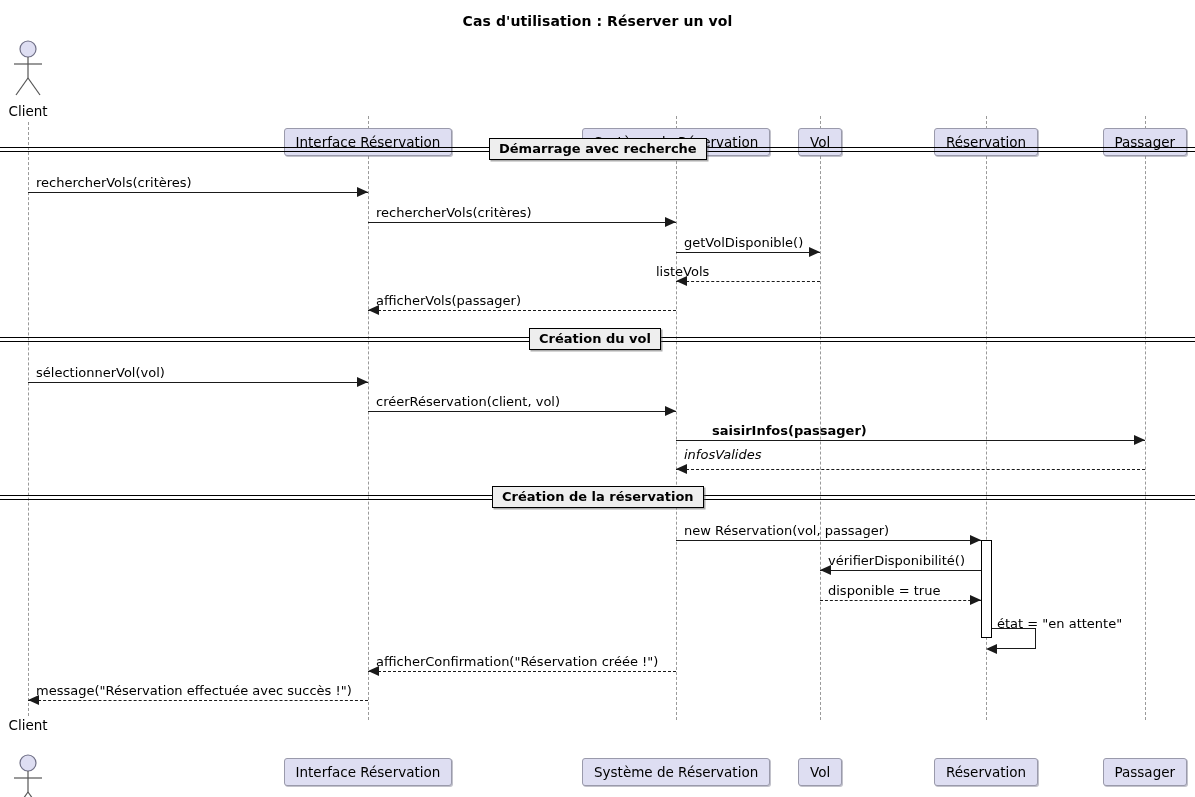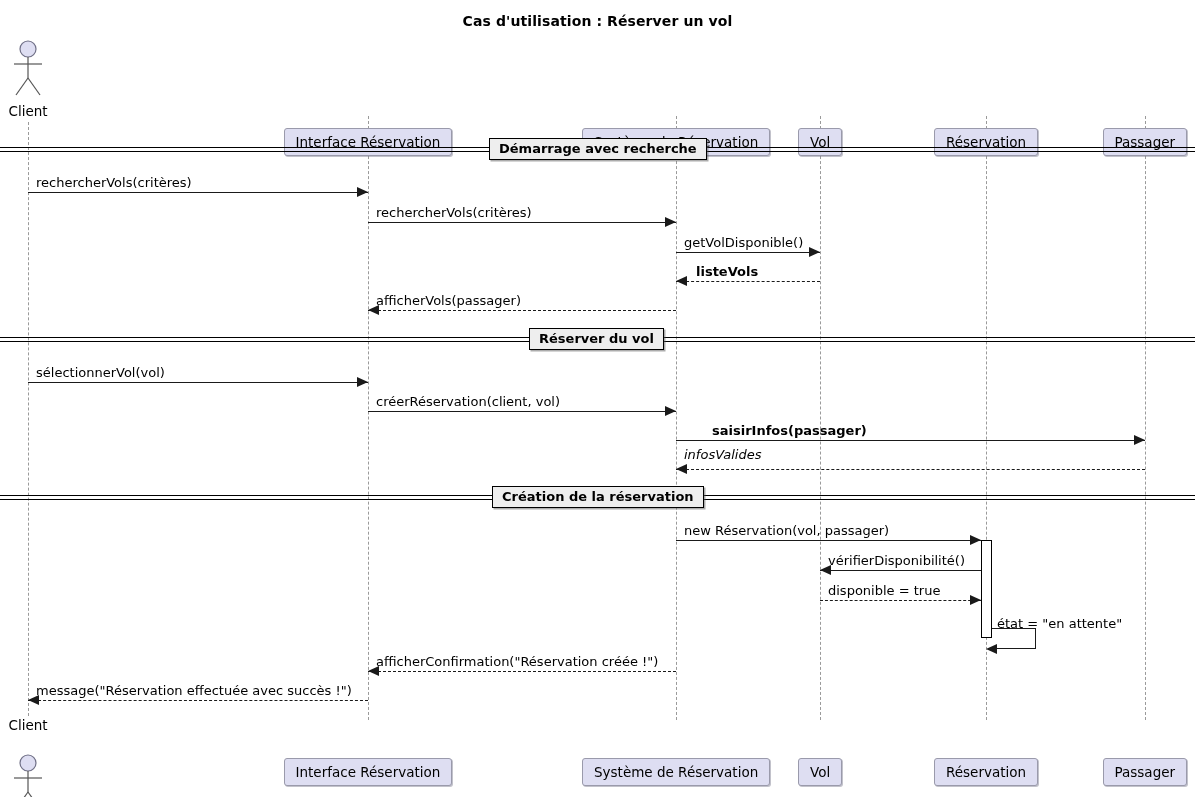--- a/index.html
+++ b/index.html
@@ -180,36 +180,36 @@
       <div class="pbox" style="top: 718px; left: 582px; visibility: visible;">Système de Réservation</div>
       <div class="pbox" style="top: 88px; left: 798px; visibility: visible;">Vol</div>
       <div class="pbox" style="top: 718px; left: 798px; visibility: visible;">Vol</div>
       <div class="pbox" style="top: 88px; left: 934px; visibility: visible;">Réservation</div>
       <div class="pbox" style="top: 718px; left: 934px; visibility: visible;">Réservation</div>
       <div class="pbox" style="top: 88px; left: 1102.5px; visibility: visible;">Passager</div>
       <div class="pbox" style="top: 718px; left: 1102.5px; visibility: visible;">Passager</div>
       <div class="divider-lines" style="top: 147px;"></div>
       <div class="divider-box" style="top: 138px; left: 489px; visibility: visible;">Démarrage  avec recherche</div>
       <div class="divider-lines" style="top: 337px;"></div>
-      <div class="divider-box" style="top: 328px; left: 529px; visibility: visible;">Réserver du vol</div>
+      <div class="divider-box" style="top: 328px; left: 529px; visibility: visible;">Création du vol</div>
       <div class="divider-lines" style="top: 495px;"></div>
       <div class="divider-box" style="top: 486px; left: 492px; visibility: visible;">Création de la réservation</div>
       <div class="activation" style="left: 981px; top: 540px; height: 98px;"></div>
       <div class="msg-line" style="left: 28px; width: 340px; top: 192px;"></div>
       <div class="arrowhead right" style="top: 187px; left: 357px;"></div>
       <div class="msg-label" style="top: 176px; left: 36px;">rechercherVols(critères)</div>
       <div class="msg-line" style="left: 368px; width: 308px; top: 222px;"></div>
       <div class="arrowhead right" style="top: 217px; left: 665px;"></div>
       <div class="msg-label" style="top: 206px; left: 376px;">rechercherVols(critères)</div>
       <div class="msg-line" style="left: 676px; width: 144px; top: 252px;"></div>
       <div class="arrowhead right" style="top: 247px; left: 809px;"></div>
       <div class="msg-label" style="top: 236px; left: 684px;">getVolDisponible()</div>
       <div class="msg-line dashed" style="left: 676px; width: 144px; top: 281px;"></div>
       <div class="arrowhead left" style="top: 276px; left: 676px;"></div>
-      <div class="msg-label" style="top: 265px; left: 696px; font-weight: bold;">listeVols</div>
+      <div class="msg-label" style="top: 265px; left: 656px;">listeVols</div>
       <div class="msg-line dashed" style="left: 368px; width: 308px; top: 310px;"></div>
       <div class="arrowhead left" style="top: 305px; left: 368px;"></div>
       <div class="msg-label" style="top: 294px; left: 376px;">afficherVols(passager)</div>
       <div class="msg-line" style="left: 28px; width: 340px; top: 382px;"></div>
       <div class="arrowhead right" style="top: 377px; left: 357px;"></div>
       <div class="msg-label" style="top: 366px; left: 36px;">sélectionnerVol(vol)</div>
       <div class="msg-line" style="left: 368px; width: 308px; top: 411px;"></div>
       <div class="arrowhead right" style="top: 406px; left: 665px;"></div>
       <div class="msg-label" style="top: 395px; left: 376px;">créerRéservation(client, vol)</div>
       <div class="msg-line" style="left: 676px; width: 469px; top: 440px;"></div>

